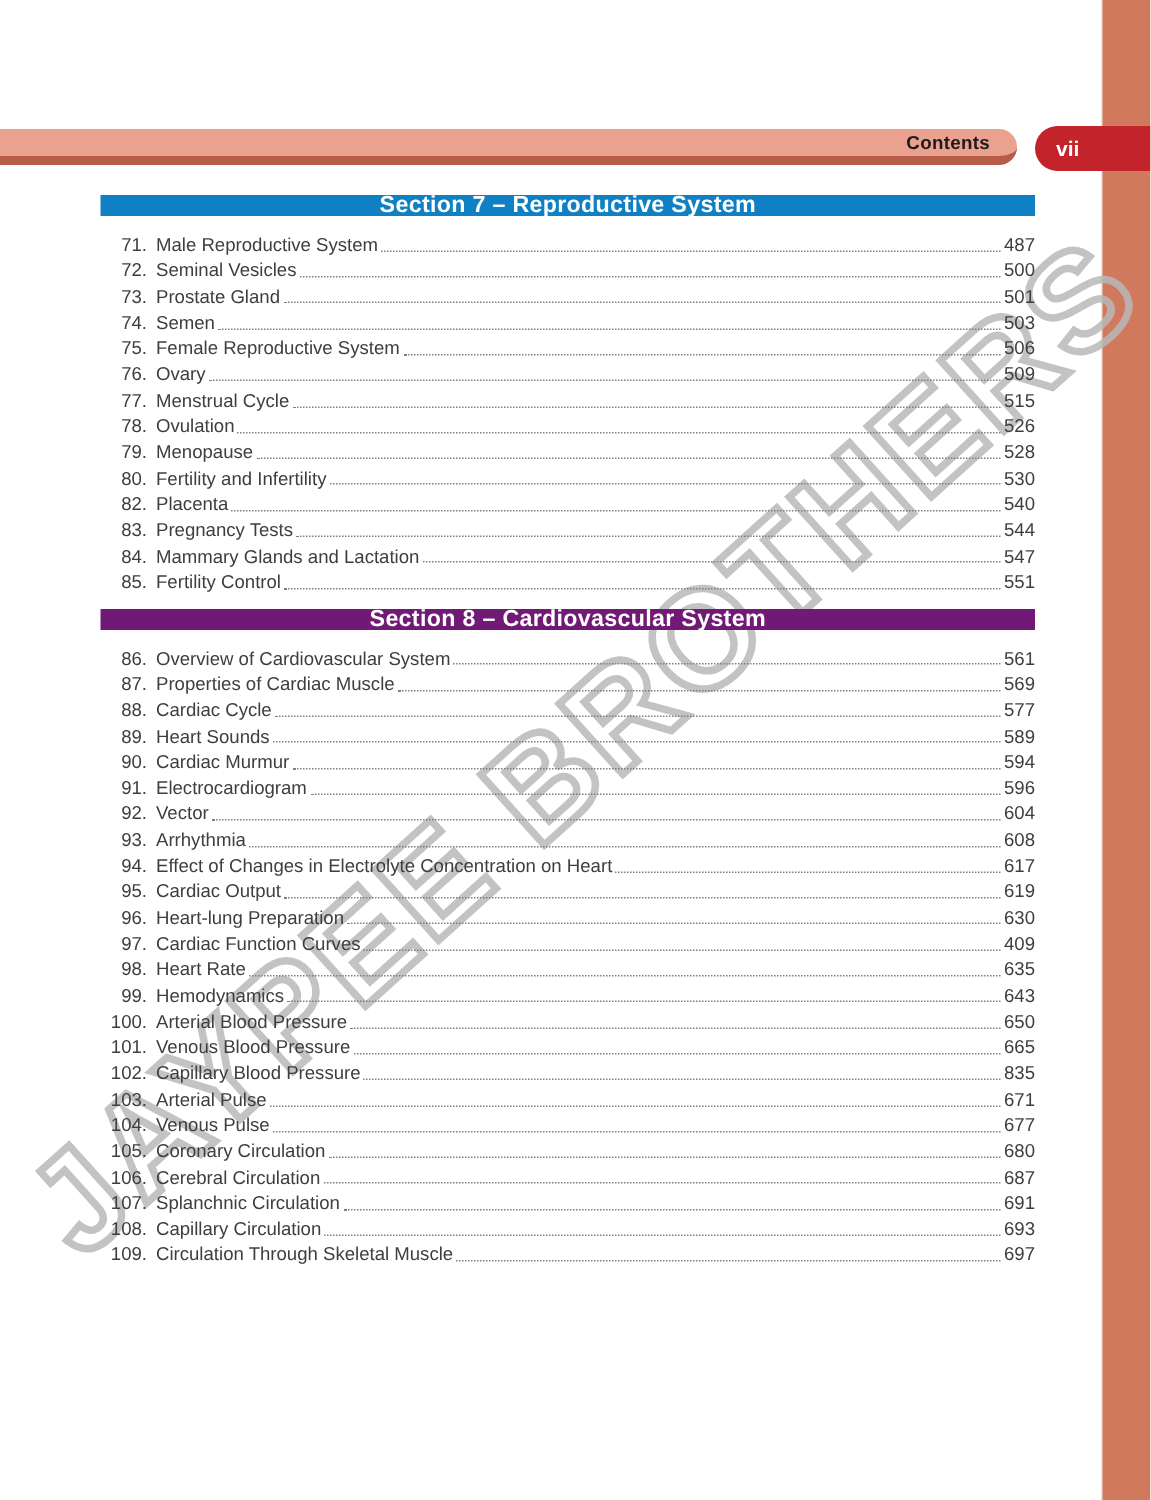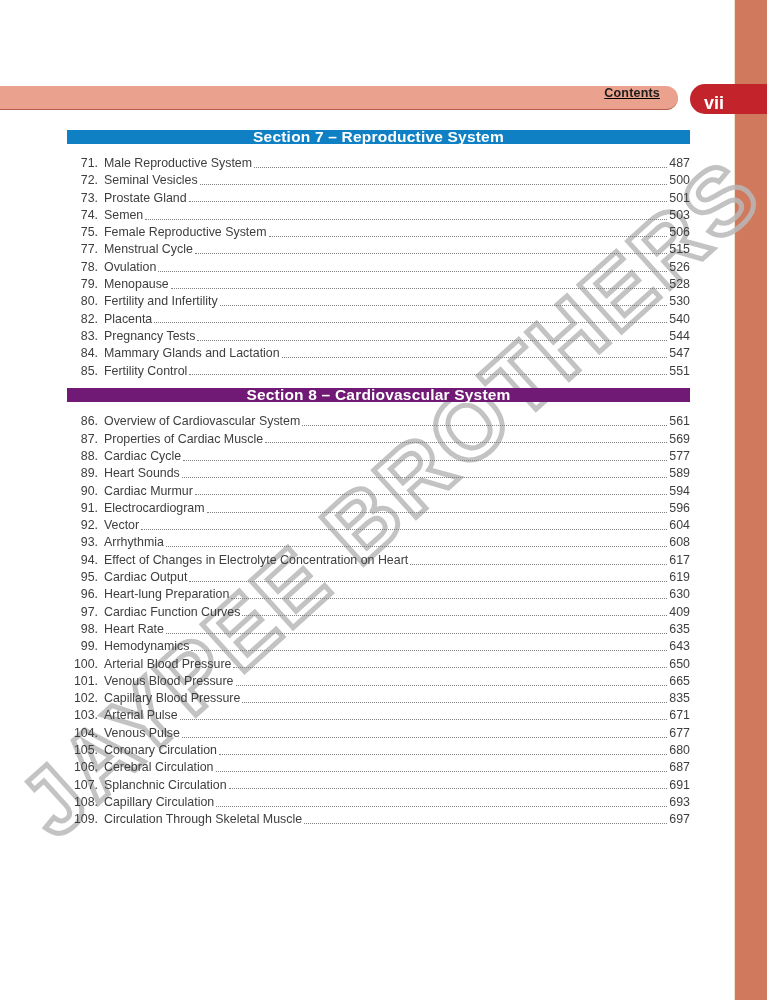--- a/index.html
+++ b/index.html
@@ -15,31 +15,31 @@
     position:absolute; left:390px; top:498px;
     transform:translate(-50%,-50%) rotate(-42deg);
     font-size:92px; font-weight:bold; letter-spacing:4px; white-space:nowrap;
     color:rgba(180,180,180,0.45); opacity:.85; pointer-events:none;
   }
   @supports ((-webkit-text-stroke: 1px black)) {
     .watermark { color:transparent; -webkit-text-stroke:5px #b9b9b9; }
   }
   .running-head {
     position:absolute; left:0; top:86px; width:678px; height:24px;
-    background:#eaa28e; border-bottom:1px solid #a21caf;
+    background:#eaa28e; border-bottom:6px solid #a21caf;
     border-radius:0 14px 14px 0;
-    display:flex; align-items:flex-start; justify-content:flex-end;
-    padding-right:18px; box-sizing:border-box;text-decoration:underline;
+    display:flex; align-items:center; justify-content:flex-end;
+    padding-right:18px; box-sizing:border-box;
   }
   .contents-label { font-weight:bold; font-size:12.5px; color:#1c1c1c; letter-spacing:.2px; }
   .folio-pill {
     position:absolute; left:690px; top:84px; width:77px; height:30px;
     background:#c3242c; border-radius:15px 0 0 15px;
-    display:flex; align-items:flex-end; color:#ffffff;
-    font-weight:bold; font-size:18px;
+    display:flex; align-items:center; color:#ffffff;
+    font-weight:bold; font-size:14px;
   }
   .folio-pill span { margin-left:14px; }
   .content { position:absolute; left:67px; top:130px; width:623px; }
   .toc-section { margin:0; }
   .toc-section:not(:first-child) { margin-top:8.5px; }
   .section-bar {
     height:14px; display:flex; align-items:center; justify-content:center;
     margin-bottom:11px;
   }
   .section-title { color:#ffffff; font-weight:bold; font-size:15.5px; letter-spacing:.2px; }
@@ -103,20 +103,26 @@
       <span class="pg">503</span>
     </div>
 
     <div class="toc-row">
       <span class="num">75.</span>
       <span class="ttl">Female Reproductive System</span>
       <span class="leader"></span>
       <span class="pg">506</span>
     </div>
 
+    <div class="toc-row">
+      <span class="num">76.</span>
+      <span class="ttl">Ovary</span>
+      <span class="leader"></span>
+      <span class="pg">509</span>
+    </div>
 
     <div class="toc-row">
       <span class="num">77.</span>
       <span class="ttl">Menstrual Cycle</span>
       <span class="leader"></span>
       <span class="pg">515</span>
     </div>
 
     <div class="toc-row">
       <span class="num">78.</span>

